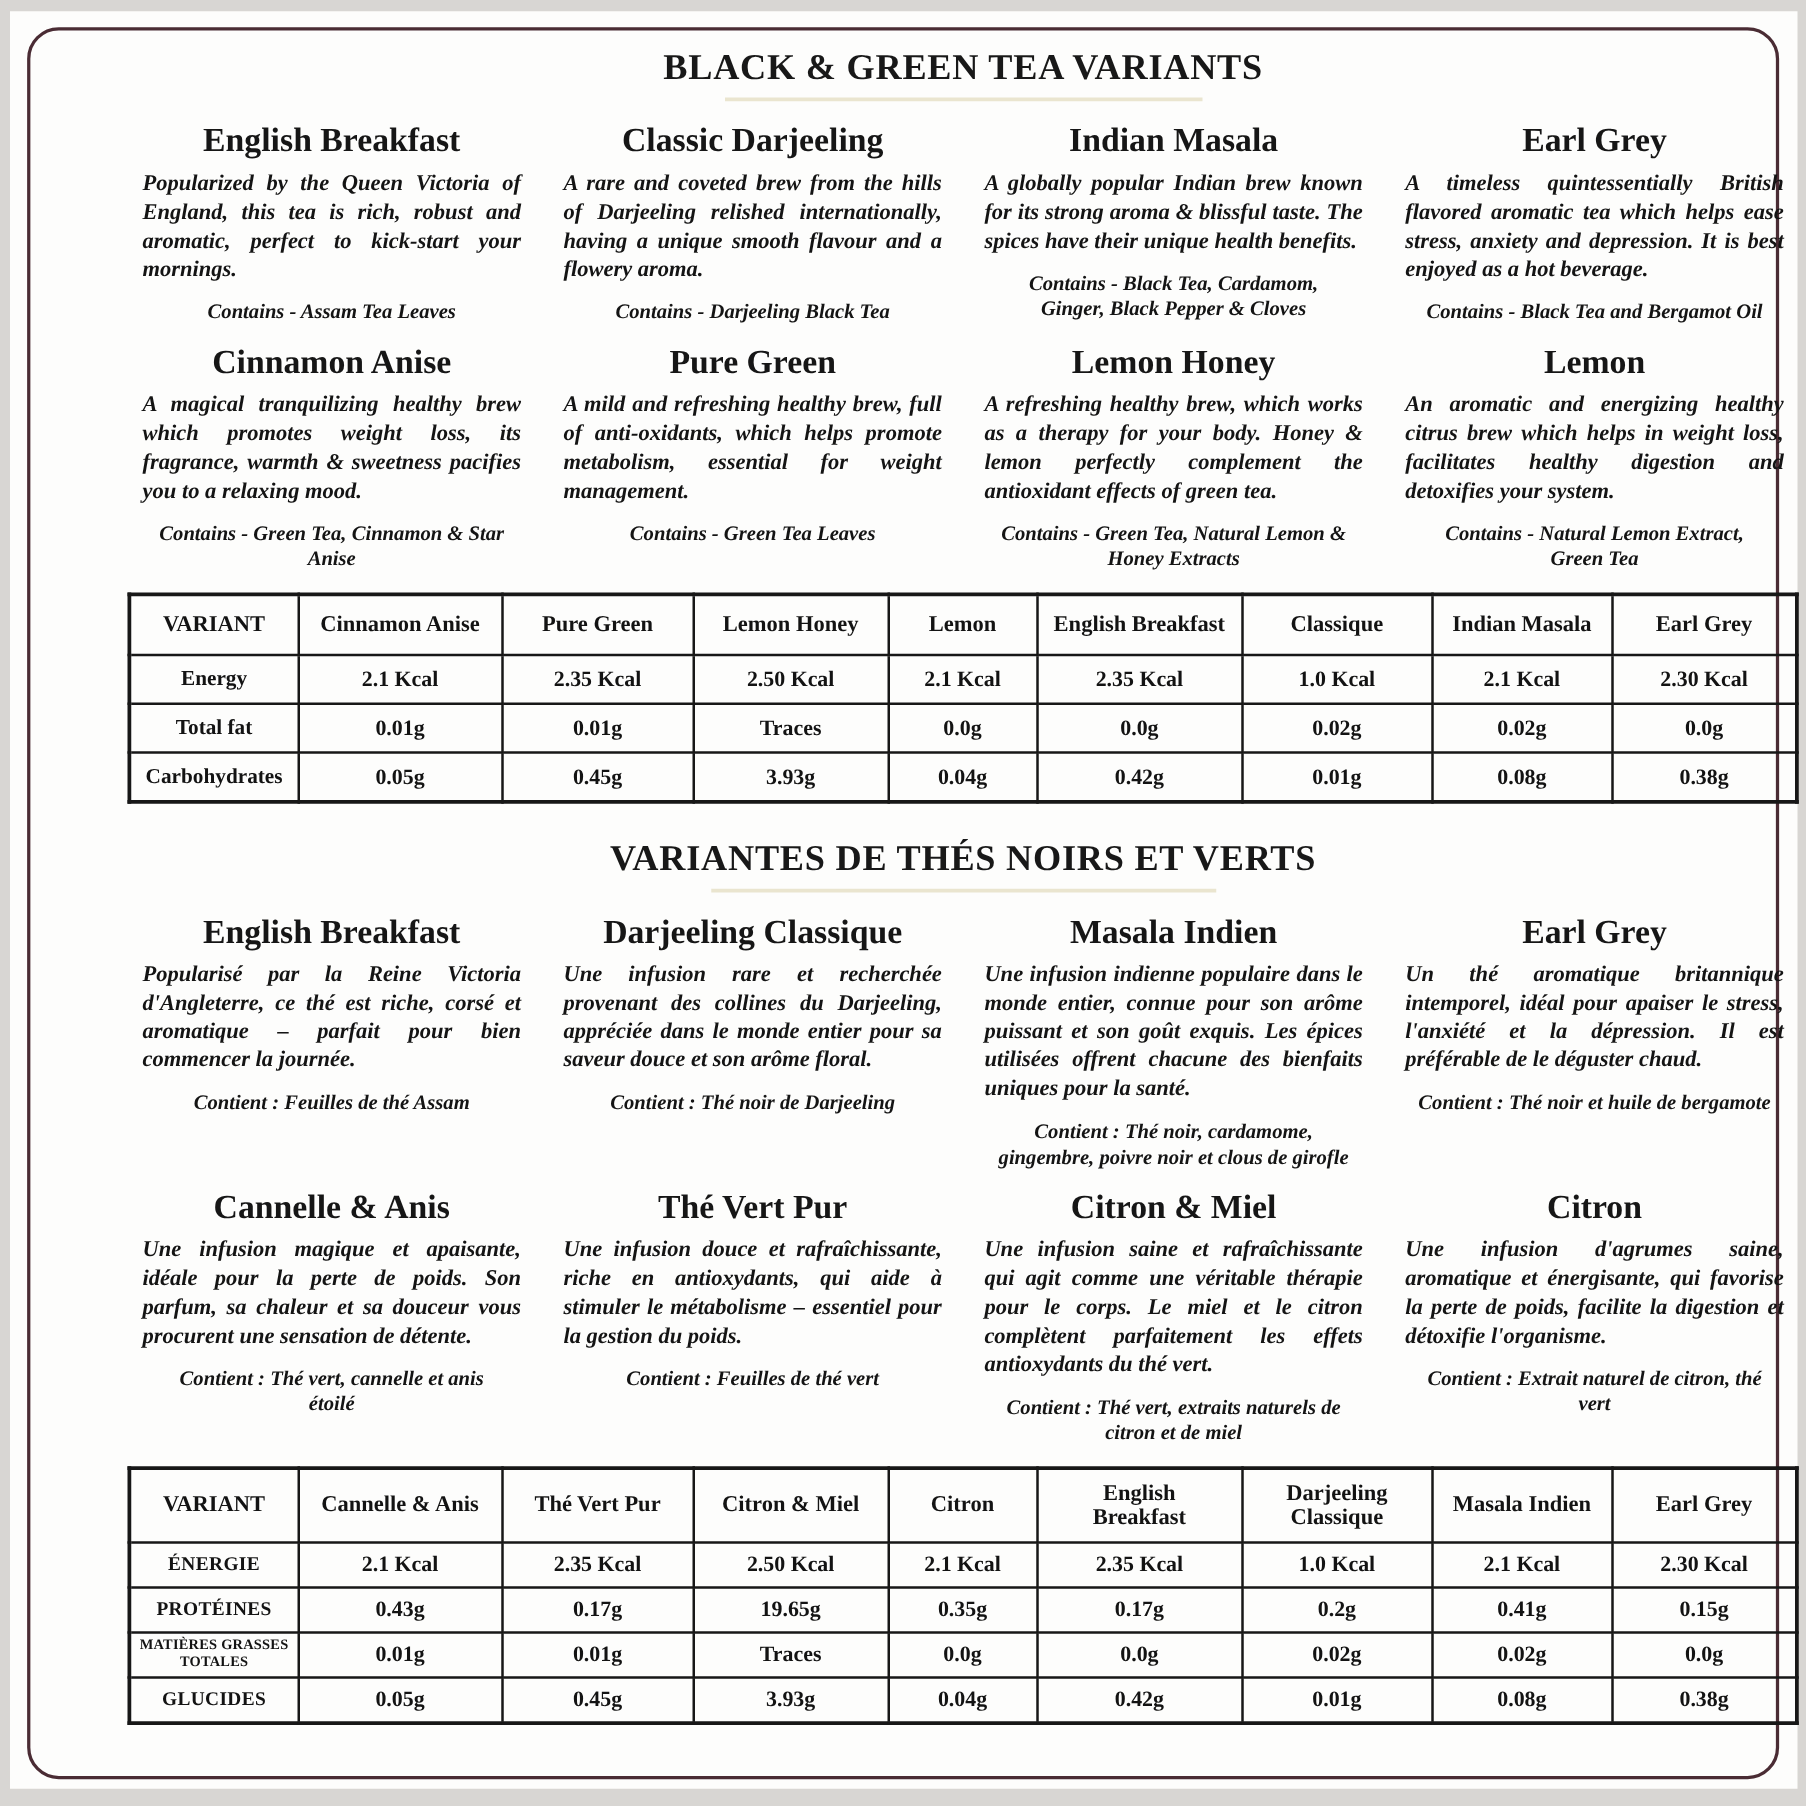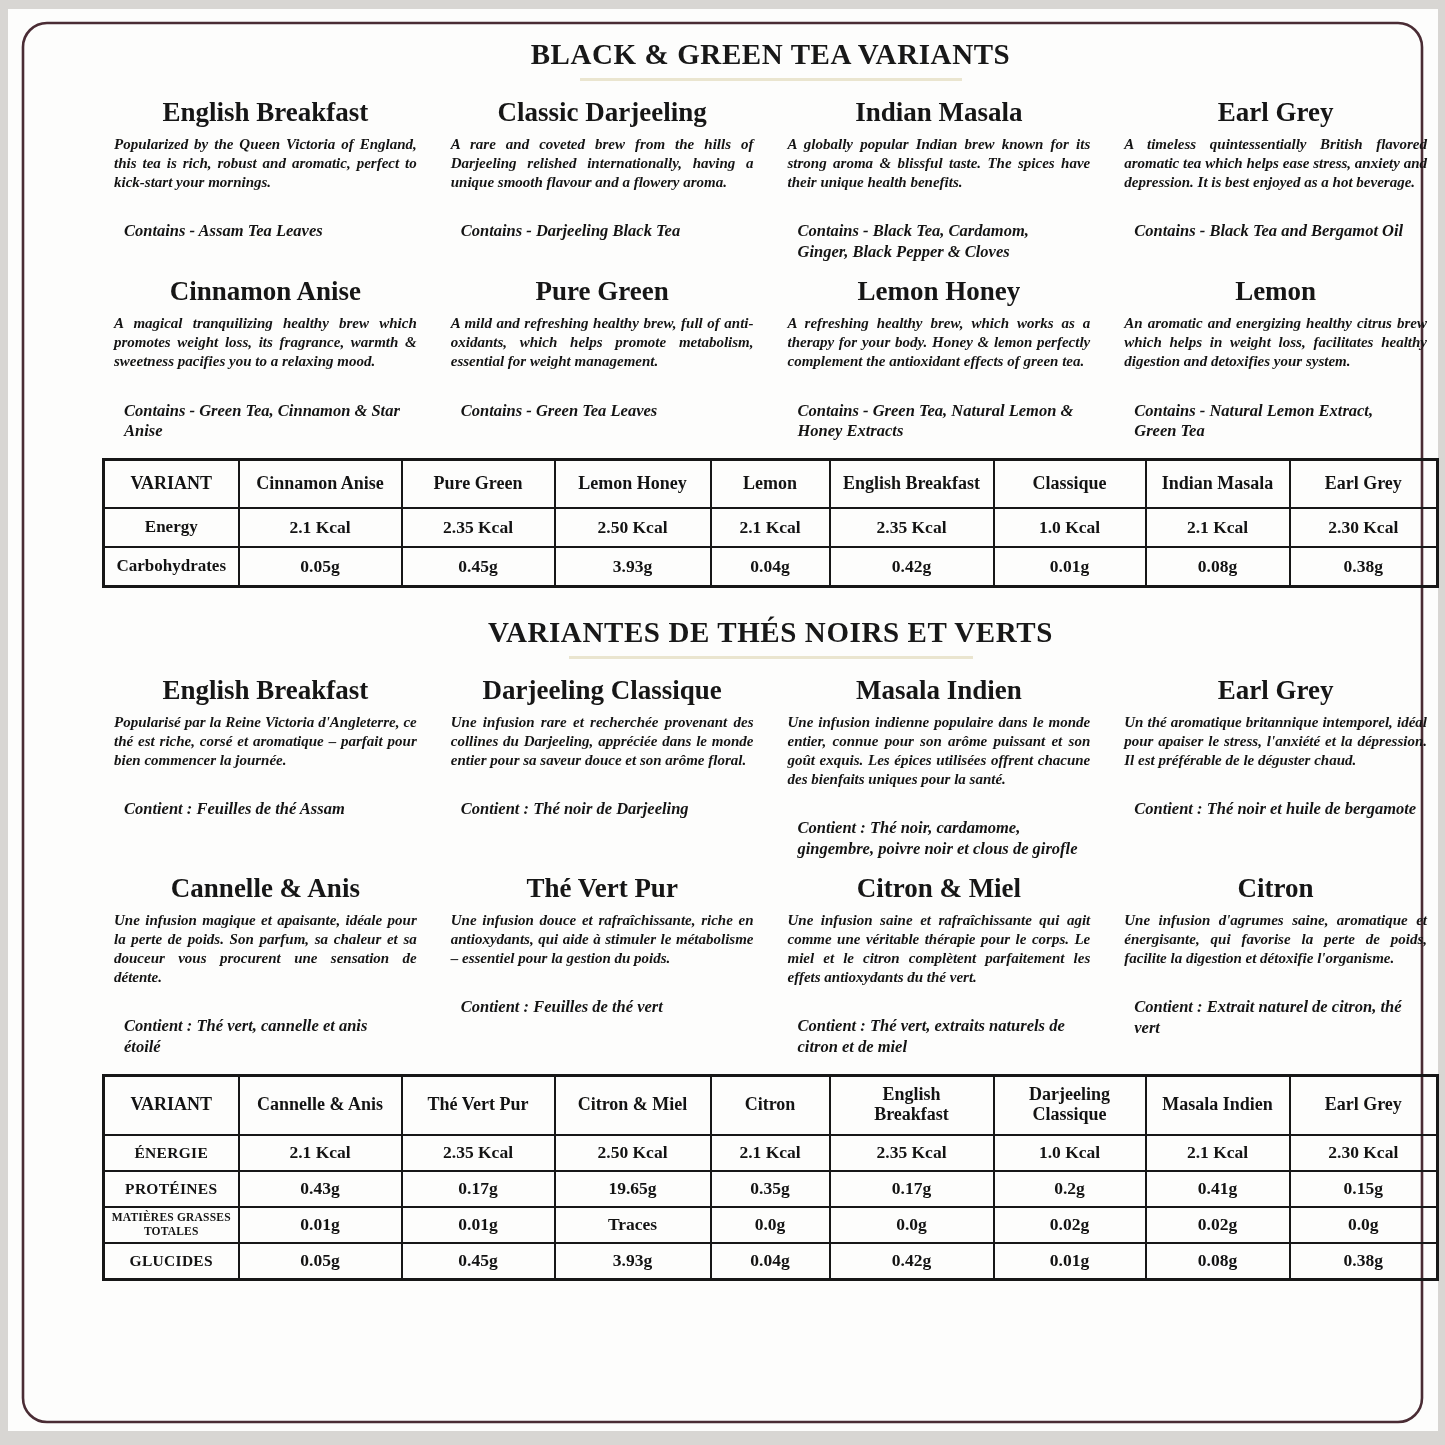--- a/index.html
+++ b/index.html
@@ -24,26 +24,26 @@
   .rule-en{width:382px;}
   .rule-fr{width:404px;}
   .cards{
     display:grid;grid-template-columns:repeat(4,1fr);
     column-gap:34px;row-gap:14px;margin-top:16px;
   }
   .card h3{
     margin:0 0 7px;text-align:center;font-size:27px;font-weight:bold;color:#161616;
   }
   .card .desc{
-    margin:0;font-size:15px;font-weight:bold;font-style:italic;
+    margin:0;font-size:18px;font-weight:bold;font-style:italic;
     text-align:justify;line-height:1.27;
   }
   .card .contains{
-    margin:29px auto 0;font-size:16.5px;font-weight:bold;font-style:italic;
-    text-align:left;line-height:1.25;padding:0 10px;
+    margin:13px auto 0;font-size:16.5px;font-weight:bold;font-style:italic;
+    text-align:center;line-height:1.25;padding:0 10px;
   }
   table.ntable{
     border-collapse:collapse;table-layout:fixed;
     margin:16px auto 0;border:3px solid #171717;
   }
   .ntable th,.ntable td{
     border:2px solid #171717;text-align:center;vertical-align:middle;
     font-weight:bold;padding:0 2px;color:#131313;
   }
   .ntable tr.head th{font-size:18px;height:46px;line-height:1.1;}
@@ -144,20 +144,31 @@
       <td>2.1 Kcal</td>
       <td>2.35 Kcal</td>
       <td>2.50 Kcal</td>
       <td>2.1 Kcal</td>
       <td>2.35 Kcal</td>
       <td>1.0 Kcal</td>
       <td>2.1 Kcal</td>
       <td>2.30 Kcal</td>
     </tr>
     <tr>
+      <th class="rowlab">Total fat</th>
+      <td>0.01g</td>
+      <td>0.01g</td>
+      <td>Traces</td>
+      <td>0.0g</td>
+      <td>0.0g</td>
+      <td>0.02g</td>
+      <td>0.02g</td>
+      <td>0.0g</td>
+    </tr>
+    <tr>
       <th class="rowlab">Carbohydrates</th>
       <td>0.05g</td>
       <td>0.45g</td>
       <td>3.93g</td>
       <td>0.04g</td>
       <td>0.42g</td>
       <td>0.01g</td>
       <td>0.08g</td>
       <td>0.38g</td>
     </tr>

